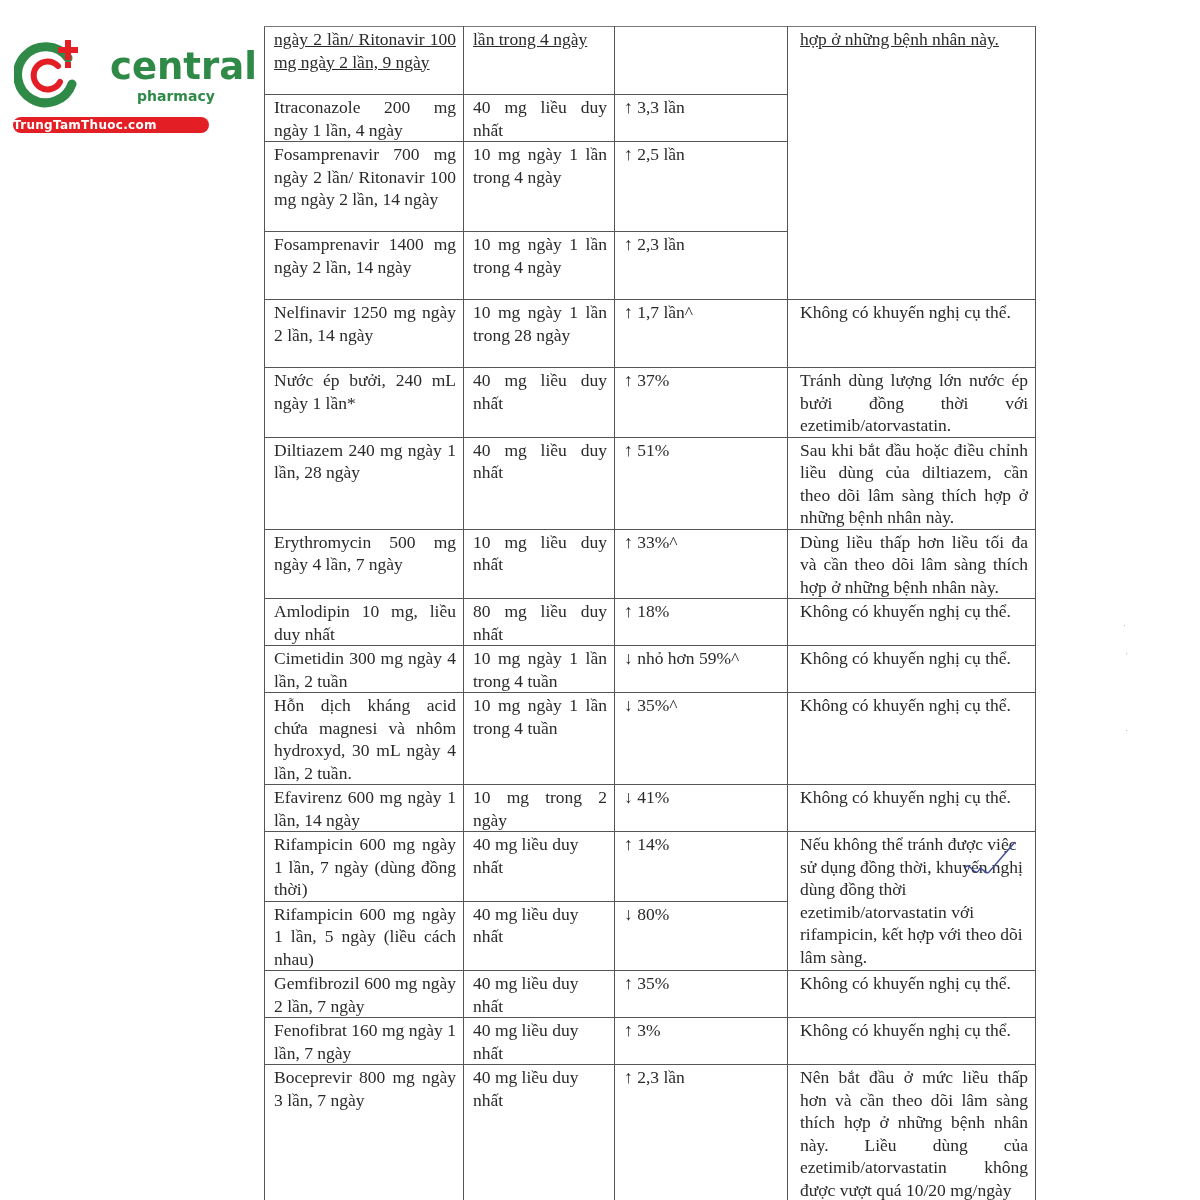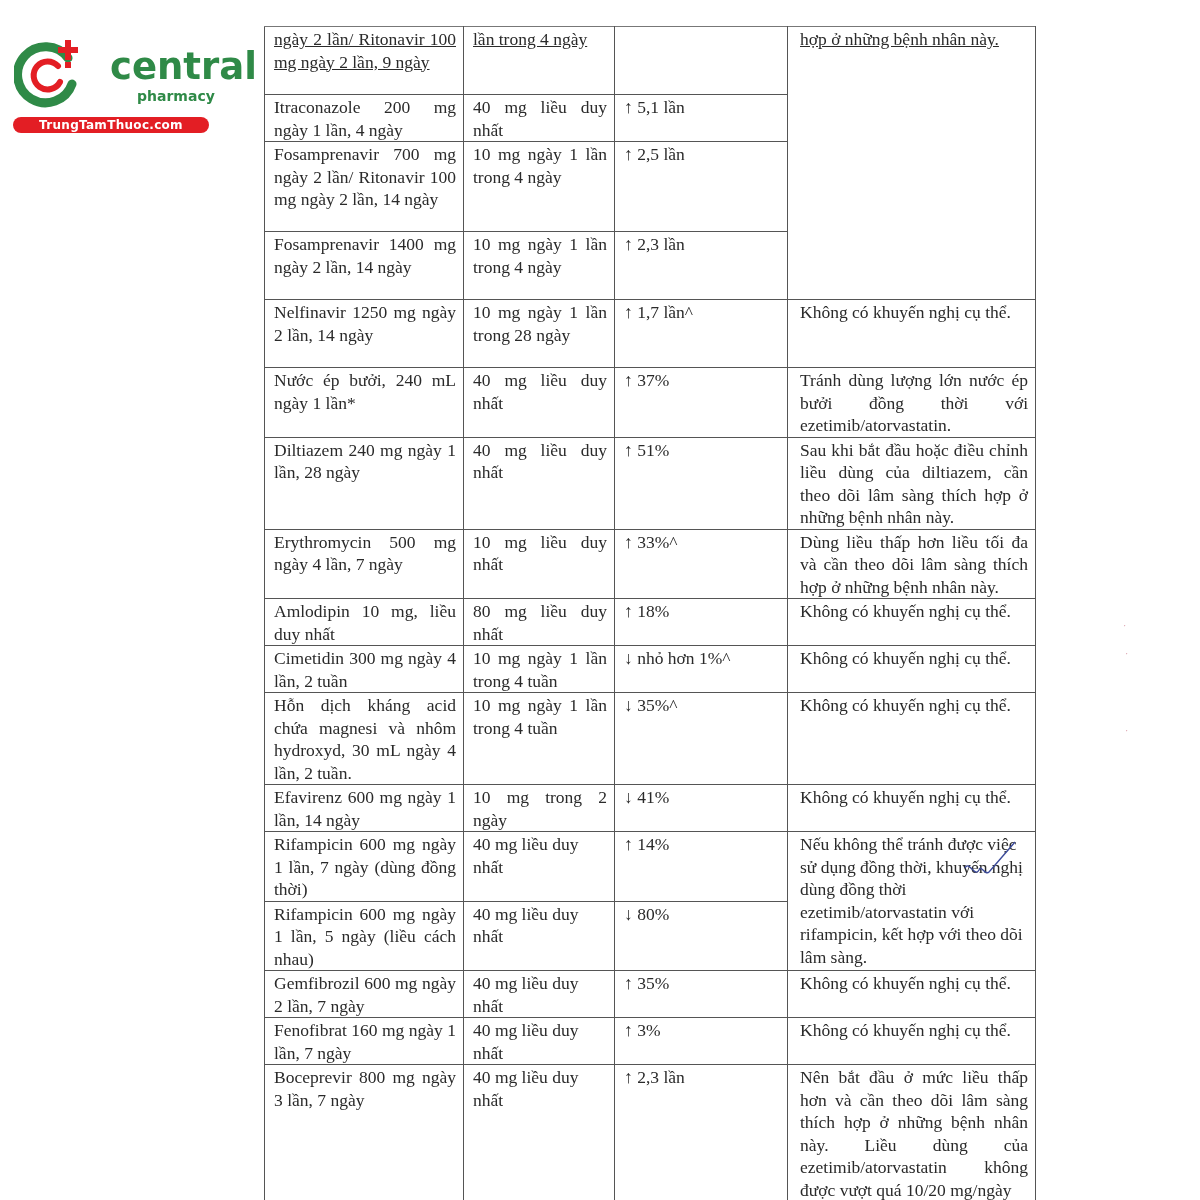--- a/index.html
+++ b/index.html
@@ -8,21 +8,21 @@
 
   
   .logo { position: absolute; left: 10px; top: 38px; width: 205px; height: 100px; }
   .logo-mark { position: absolute; left: 4px; top: 0; width: 70px; height: 70px; }
   .logo-central { position: absolute; left: 100px; top: 10px; font-family: "DejaVu Sans", sans-serif;
                   font-weight: bold; font-size: 37px; color: #2f8a47; letter-spacing: 0px; line-height: 1; }
   .logo-pharmacy { position: absolute; left: 89px; top: 51px; font-family: "DejaVu Sans", sans-serif;
                    font-weight: bold; font-size: 14px; color: #2f8a47; line-height: 1; margin-left: 38px; }
   .logo-pill { position: absolute; left: 3px; top: 79px; width: 196px; height: 16px; background: #e31e24;
                border-radius: 9px; color: #fff; font-family: "DejaVu Sans", sans-serif; font-weight: bold;
-               font-size: 12px; text-align: center; line-height: 16px; letter-spacing: 0.3px; }
+               font-size: 12px; line-height: 16px; letter-spacing: 0.3px; }
 
   
   .doc-table { position: absolute; left: 264px; top: 26px; width: 771px; border-collapse: collapse;
                table-layout: fixed; font-size: 17.5px; line-height: 22.5px; }
   .doc-table td { border: 1.5px solid #555; vertical-align: top; padding: 1px 7px 0 9px; }
   .doc-table col.c1 { width: 199px; }
   .doc-table col.c2 { width: 151px; }
   .doc-table col.c3 { width: 173px; }
   .doc-table col.c4 { width: 248px; }
   .cell-just { text-align: justify; text-align-last: left; }
@@ -59,21 +59,21 @@
   <tbody>
     <tr class="first" style="height:68px">
       <td class="cell-just">ngày 2 lần/ Ritonavir 100 mg ngày 2 lần, 9 ngày</td>
       <td class="cell-just">lần trong 4 ngày</td>
       <td></td>
       <td class="cell-just rec-cell" rowspan="4">hợp ở những bệnh nhân này.</td>
     </tr>
     <tr style="height:46px">
       <td class="cell-just">Itraconazole 200 mg ngày 1 lần, 4 ngày</td>
       <td class="cell-just">40 mg liều duy nhất</td>
-      <td>↑ 5,1 lần</td>
+      <td>↑ 3,3 lần</td>
     </tr>
     <tr style="height:90px">
       <td class="cell-just">Fosamprenavir 700 mg ngày 2 lần/ Ritonavir 100 mg ngày 2 lần, 14 ngày</td>
       <td class="cell-just">10 mg ngày 1 lần trong 4 ngày</td>
       <td>↑ 2,5 lần</td>
     </tr>
     <tr style="height:68px">
       <td class="cell-just">Fosamprenavir 1400 mg ngày 2 lần, 14 ngày</td>
       <td class="cell-just">10 mg ngày 1 lần trong 4 ngày</td>
       <td>↑ 2,3 lần</td>
@@ -104,21 +104,21 @@
     </tr>
     <tr style="height:46px">
       <td class="cell-just">Amlodipin 10 mg, liều duy nhất</td>
       <td class="cell-just">80 mg liều duy nhất</td>
       <td>↑ 18%</td>
       <td class="rec-cell">Không có khuyến nghị cụ thể.</td>
     </tr>
     <tr style="height:46px">
       <td class="cell-just">Cimetidin 300 mg ngày 4 lần, 2 tuần</td>
       <td class="cell-just">10 mg ngày 1 lần trong 4 tuần</td>
-      <td>↓ nhỏ hơn 1%^</td>
+      <td>↓ nhỏ hơn 59%^</td>
       <td class="rec-cell">Không có khuyến nghị cụ thể.</td>
     </tr>
     <tr style="height:90px">
       <td class="cell-just">Hỗn dịch kháng acid chứa magnesi và nhôm hydroxyd, 30 mL ngày 4 lần, 2 tuần.</td>
       <td class="cell-just">10 mg ngày 1 lần trong 4 tuần</td>
       <td>↓ 35%^</td>
       <td class="rec-cell">Không có khuyến nghị cụ thể.</td>
     </tr>
     <tr style="height:46px">
       <td class="cell-just">Efavirenz 600 mg ngày 1 lần, 14 ngày</td>

